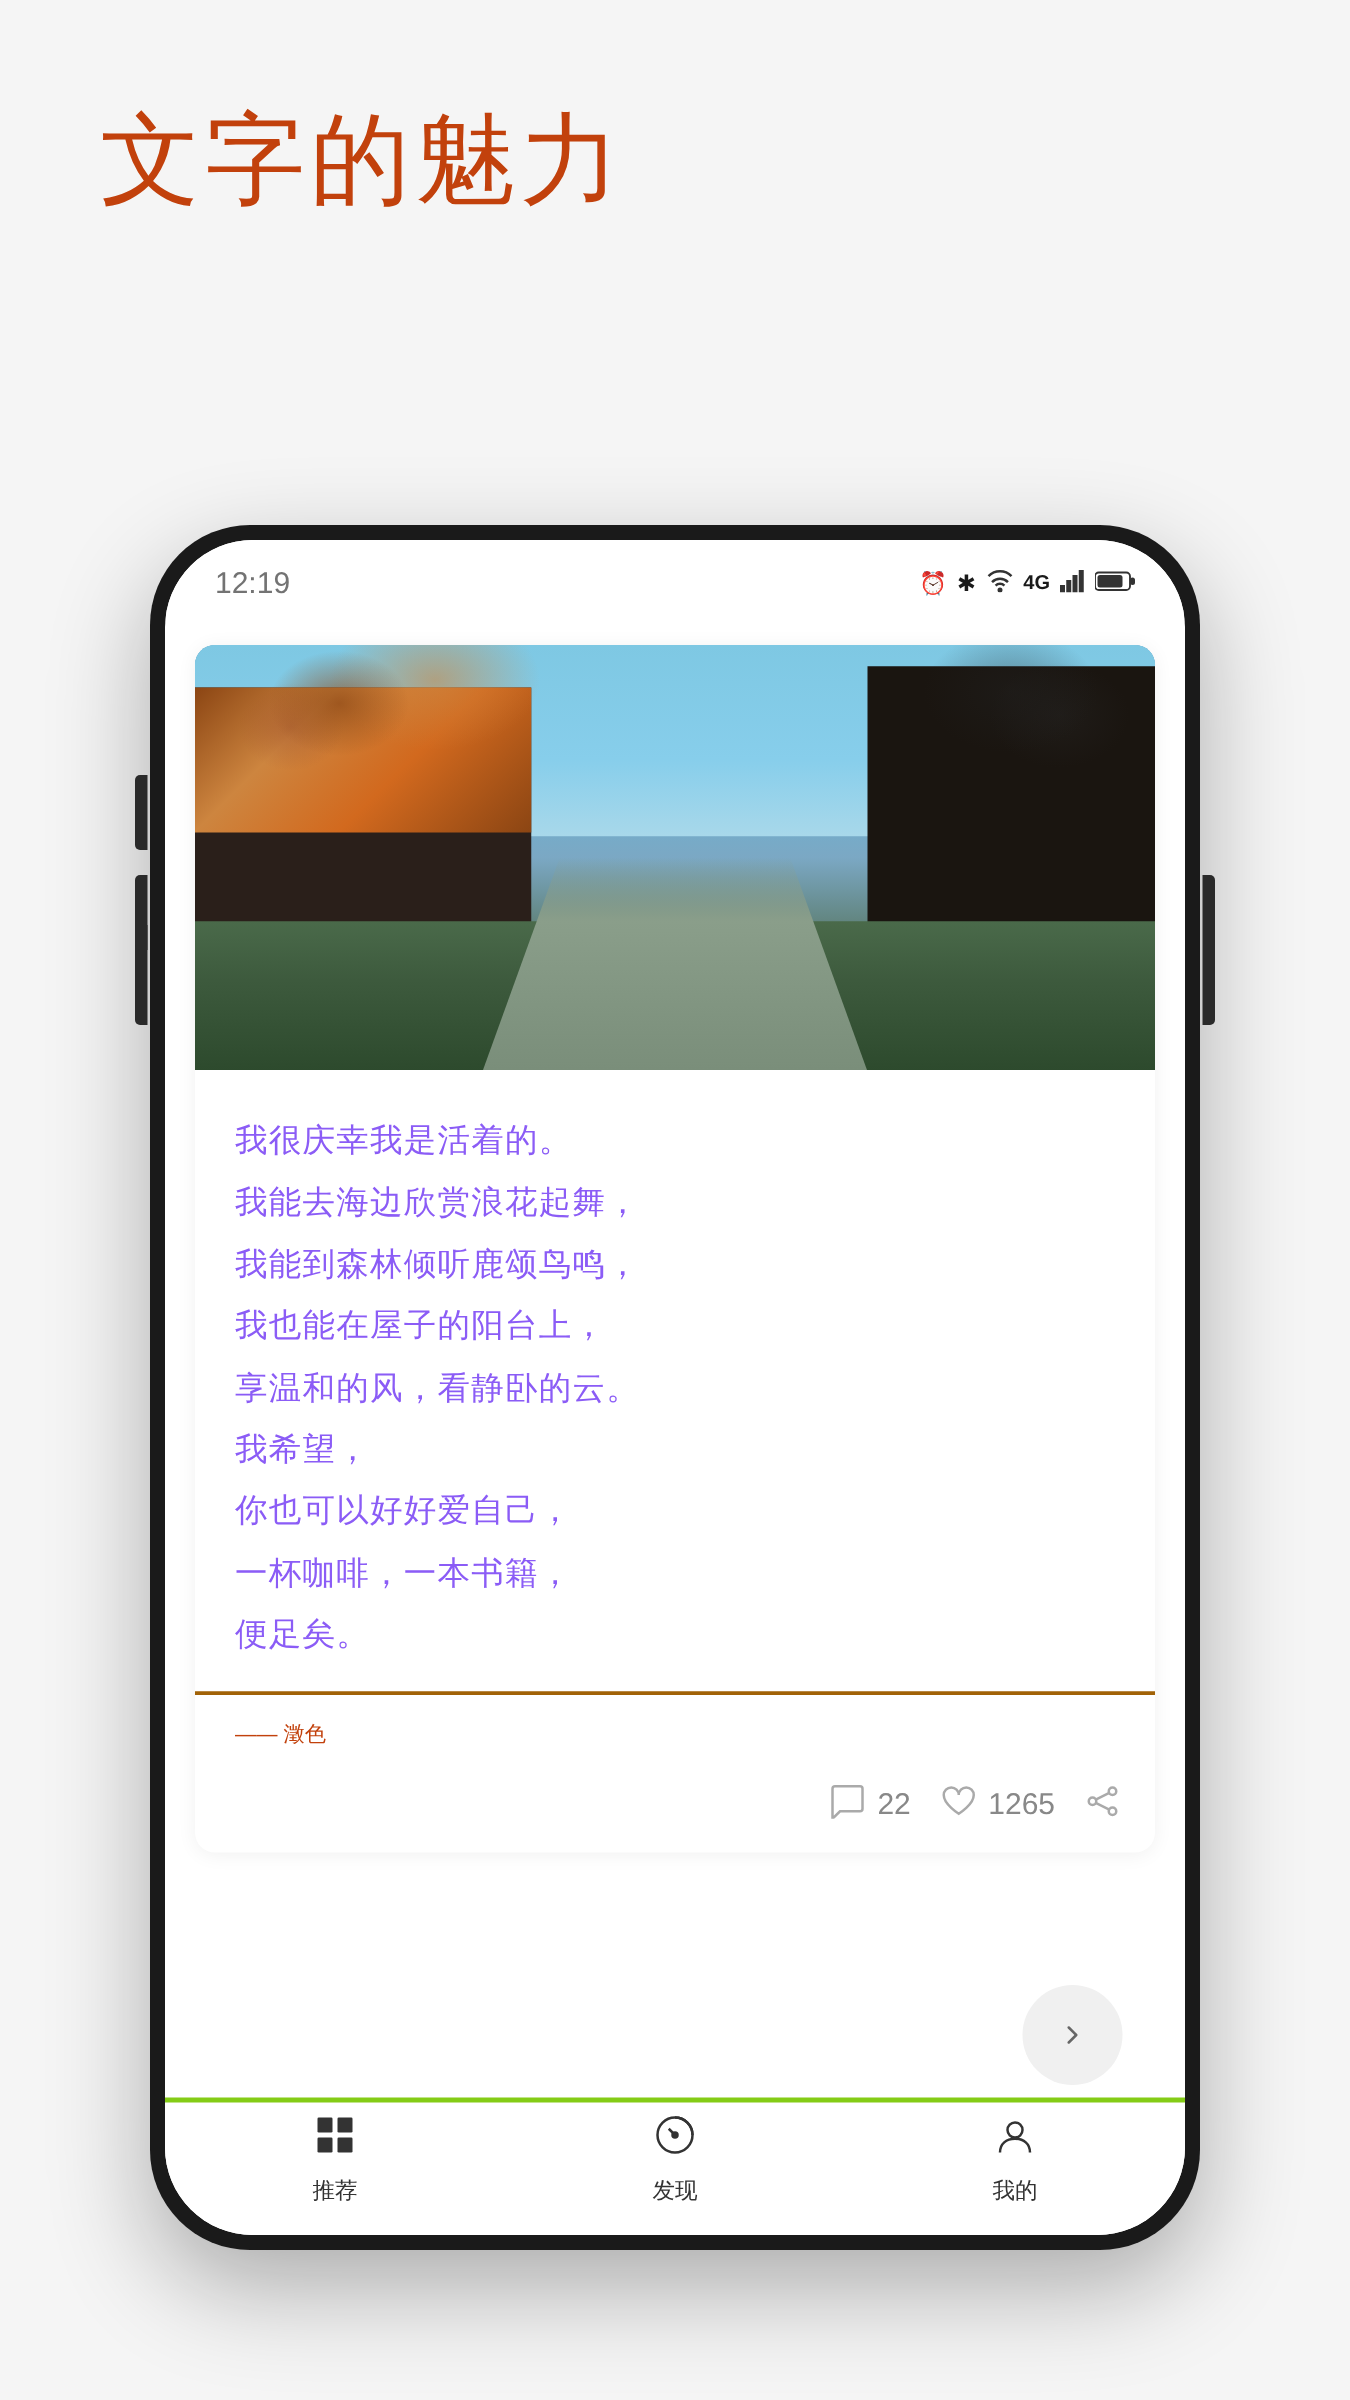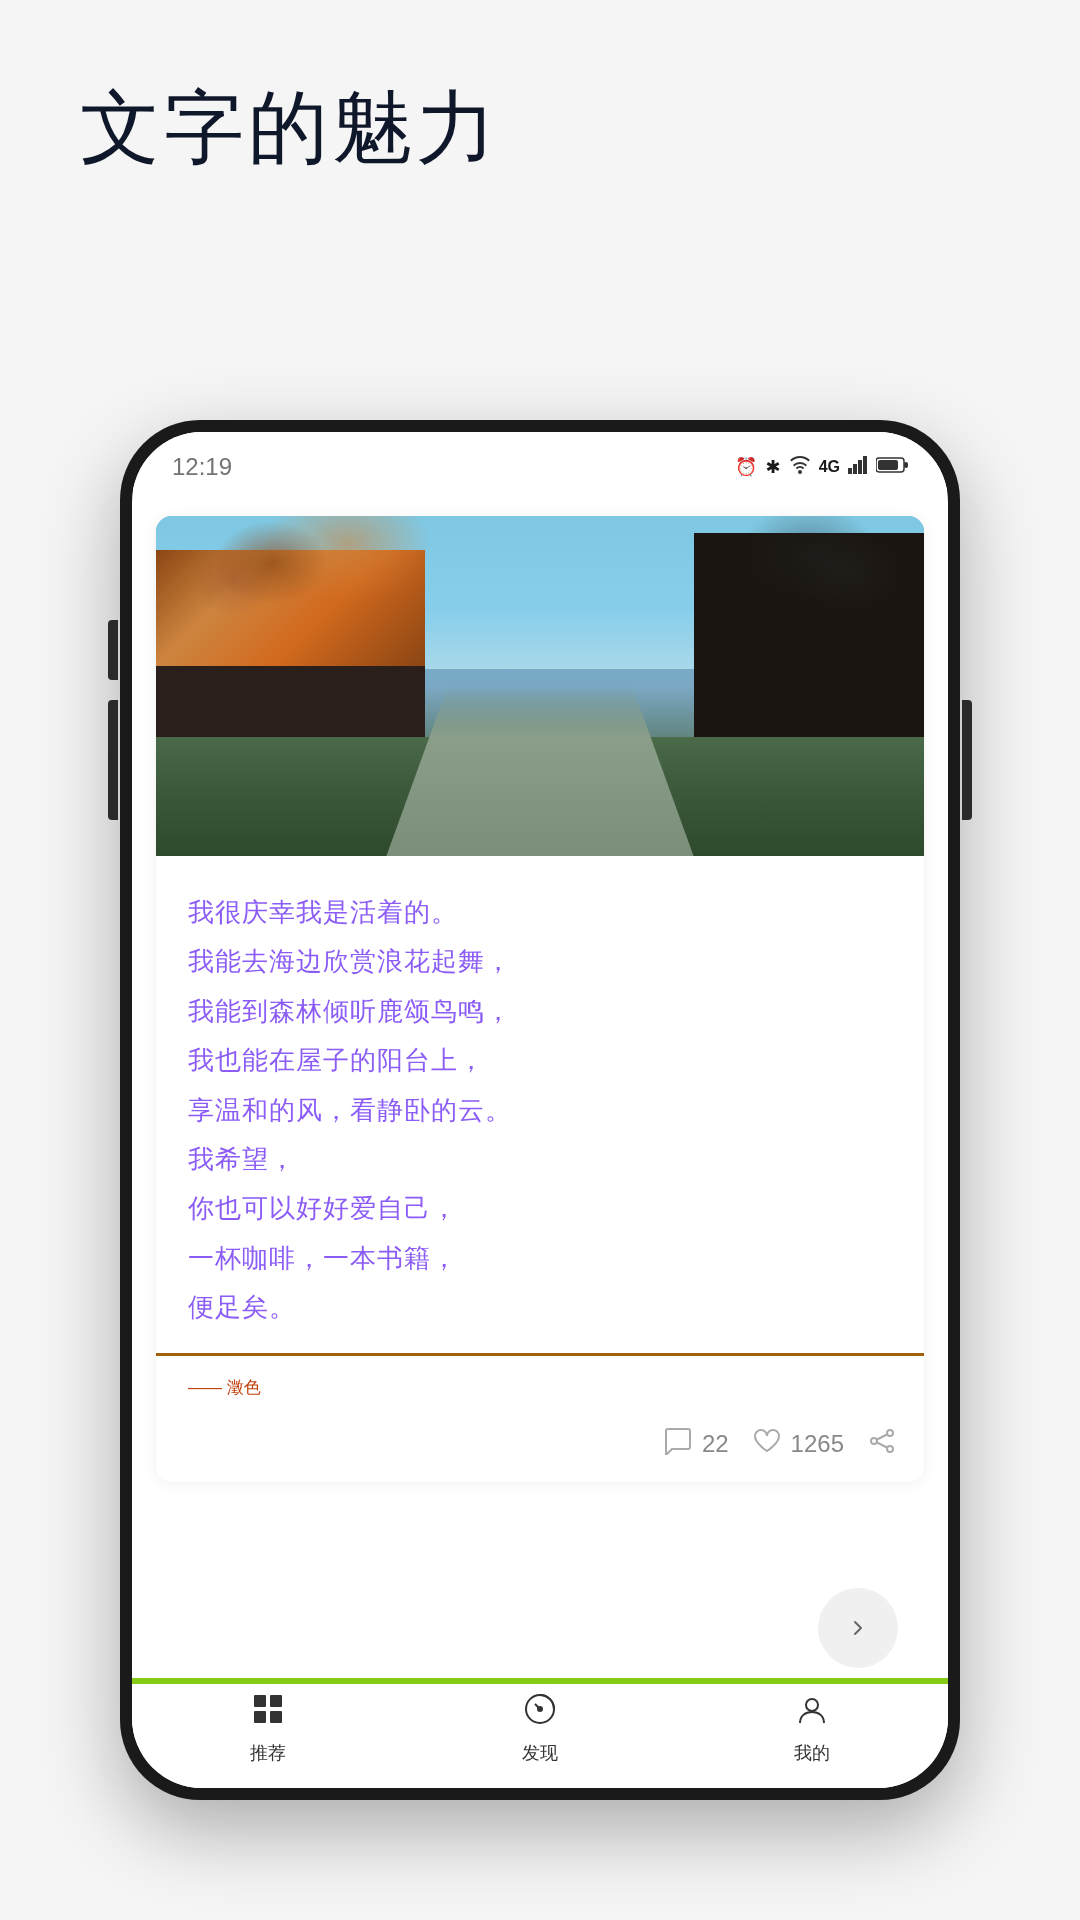--- a/index.html
+++ b/index.html
@@ -25,21 +25,21 @@
     .top-content {
       position: absolute;
       top: 80px;
       left: 80px;
       right: 80px;
     }
 
     .main-title {
       font-size: 80px;
       font-weight: 300;
-      color: #0f172a;
+      color: #c2410c;
       letter-spacing: 4px;
       margin-bottom: 40px;
       line-height: 1.2;
     }
 
     .subtitle {
       font-size: 36px;
       color: #555555;
       line-height: 1.7;
       font-weight: 300;
@@ -282,21 +282,21 @@
       color: #666;
       cursor: pointer;
     }
 
     
     .bottom-nav {
       position: absolute;
       bottom: 0; left: 0; right: 0;
       height: 110px;
       background: #ffffff;
-      border-top: 6px solid #84cc16;
+      border-top: 4px solid #84cc16;
       display: flex;
       align-items: center;
       justify-content: space-around;
       padding-bottom: 16px;
     }
 
     .nav-item {
       display: flex;
       flex-direction: column;
       align-items: center;

